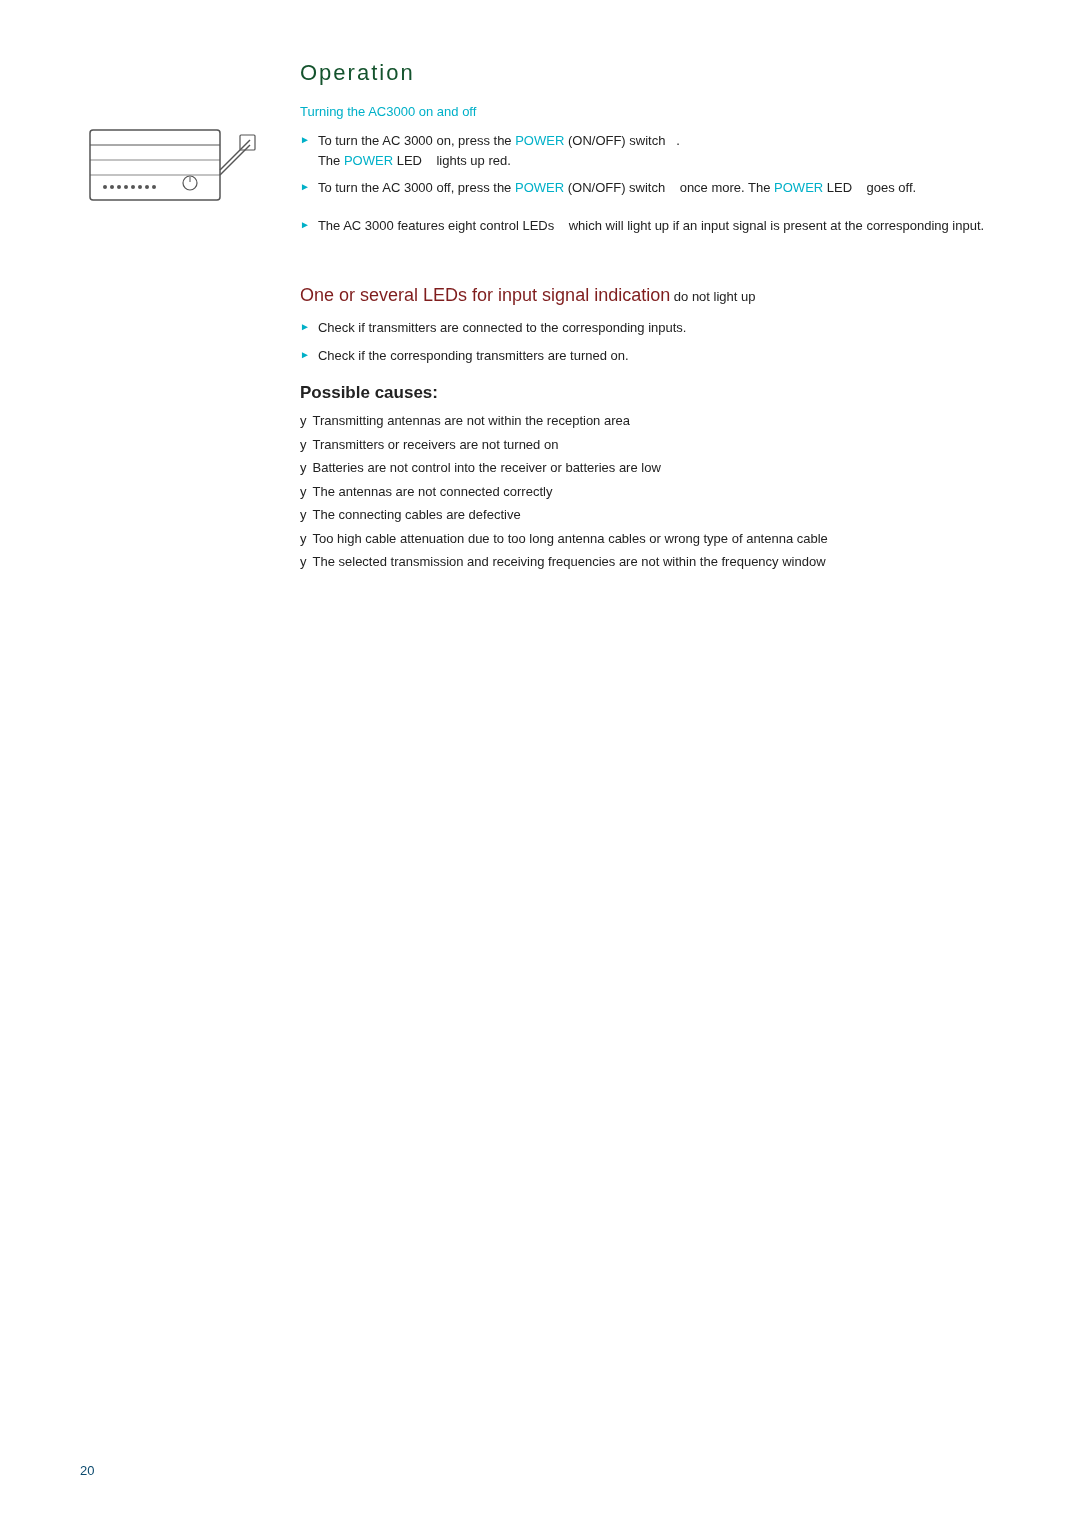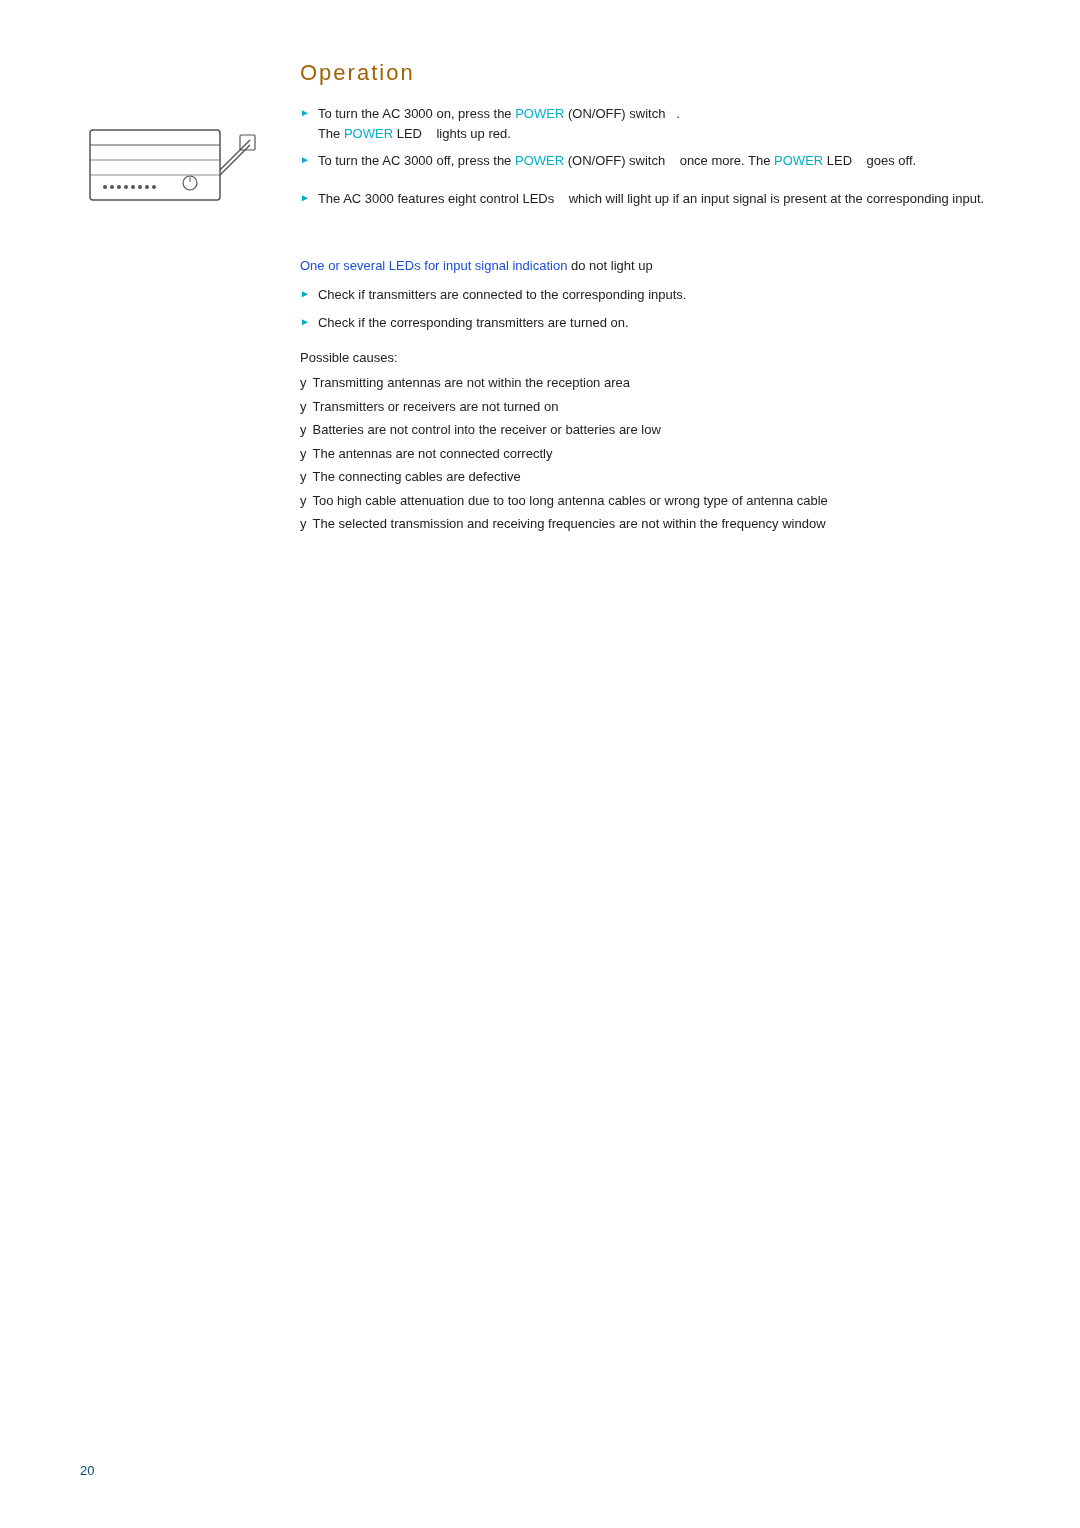--- a/index.html
+++ b/index.html
@@ -23,21 +23,21 @@
 
     .content-area {
       margin-left: 220px;
     }
 
     .section-title {
       font-size: 22px;
       font-weight: normal;
       letter-spacing: 2px;
       margin-bottom: 18px;
-      color: #a16207;
+      color: #14532d;
     }
 
     .subsection-title {
       color: #00b0c8;
       font-size: 13px;
       font-weight: normal;
       margin-bottom: 12px;
       margin-top: 16px;
     }
 
@@ -78,21 +78,22 @@
       height: 130px;
     }
 
     .troubleshooting-section {
       margin-top: 20px;
     }
 
     .possible-causes {
       margin-top: 12px;
       margin-bottom: 8px;
-      font-size: 13px;
+      font-size: 17px;
+      font-weight: bold;
     }
 
     .y-bullet-list {
       list-style: none;
       padding: 0;
       margin: 0;
     }
 
     .y-bullet-item {
       display: flex;
@@ -114,22 +115,22 @@
 
     .page-number {
       position: absolute;
       bottom: 50px;
       left: 80px;
       font-size: 13px;
       color: #0c4a6e;
     }
 
     .subsection-title-inline {
-      color: #1d4ed8;
-      font-size: 13px;
+      color: #7f1d1d;
+      font-size: 18px;
     }
 
     .subsection-title-black {
       color: #222;
       font-size: 13px;
     }
   </style>
 </head>
 <body>
 
@@ -165,20 +166,21 @@
           <line x1="135" y1="50" x2="165" y2="20" stroke="#555" stroke-width="1.5"></line>
           <line x1="135" y1="55" x2="165" y2="25" stroke="#555" stroke-width="1.5"></line>
 
           <rect x="155" y="15" width="15" height="15" rx="1" fill="none" stroke="#555" stroke-width="1.2"></rect>
         </svg>
       </div>
 
       <h1 class="section-title">Operation</h1>
 
       <div class="subsection">
+        <div class="subsection-title">Turning the AC3000 on and off</div>
 
         <div class="bullet-item">
           <span class="bullet-arrow">►</span>
           <span class="bullet-text">
             To turn the AC 3000 on, press the <span class="highlight">POWER</span> (ON/OFF) switch&nbsp;&nbsp;&nbsp;.<br>
             The <span class="highlight">POWER</span> LED&nbsp;&nbsp;&nbsp; lights up red.
           </span>
         </div>
 
         <div class="bullet-item">

